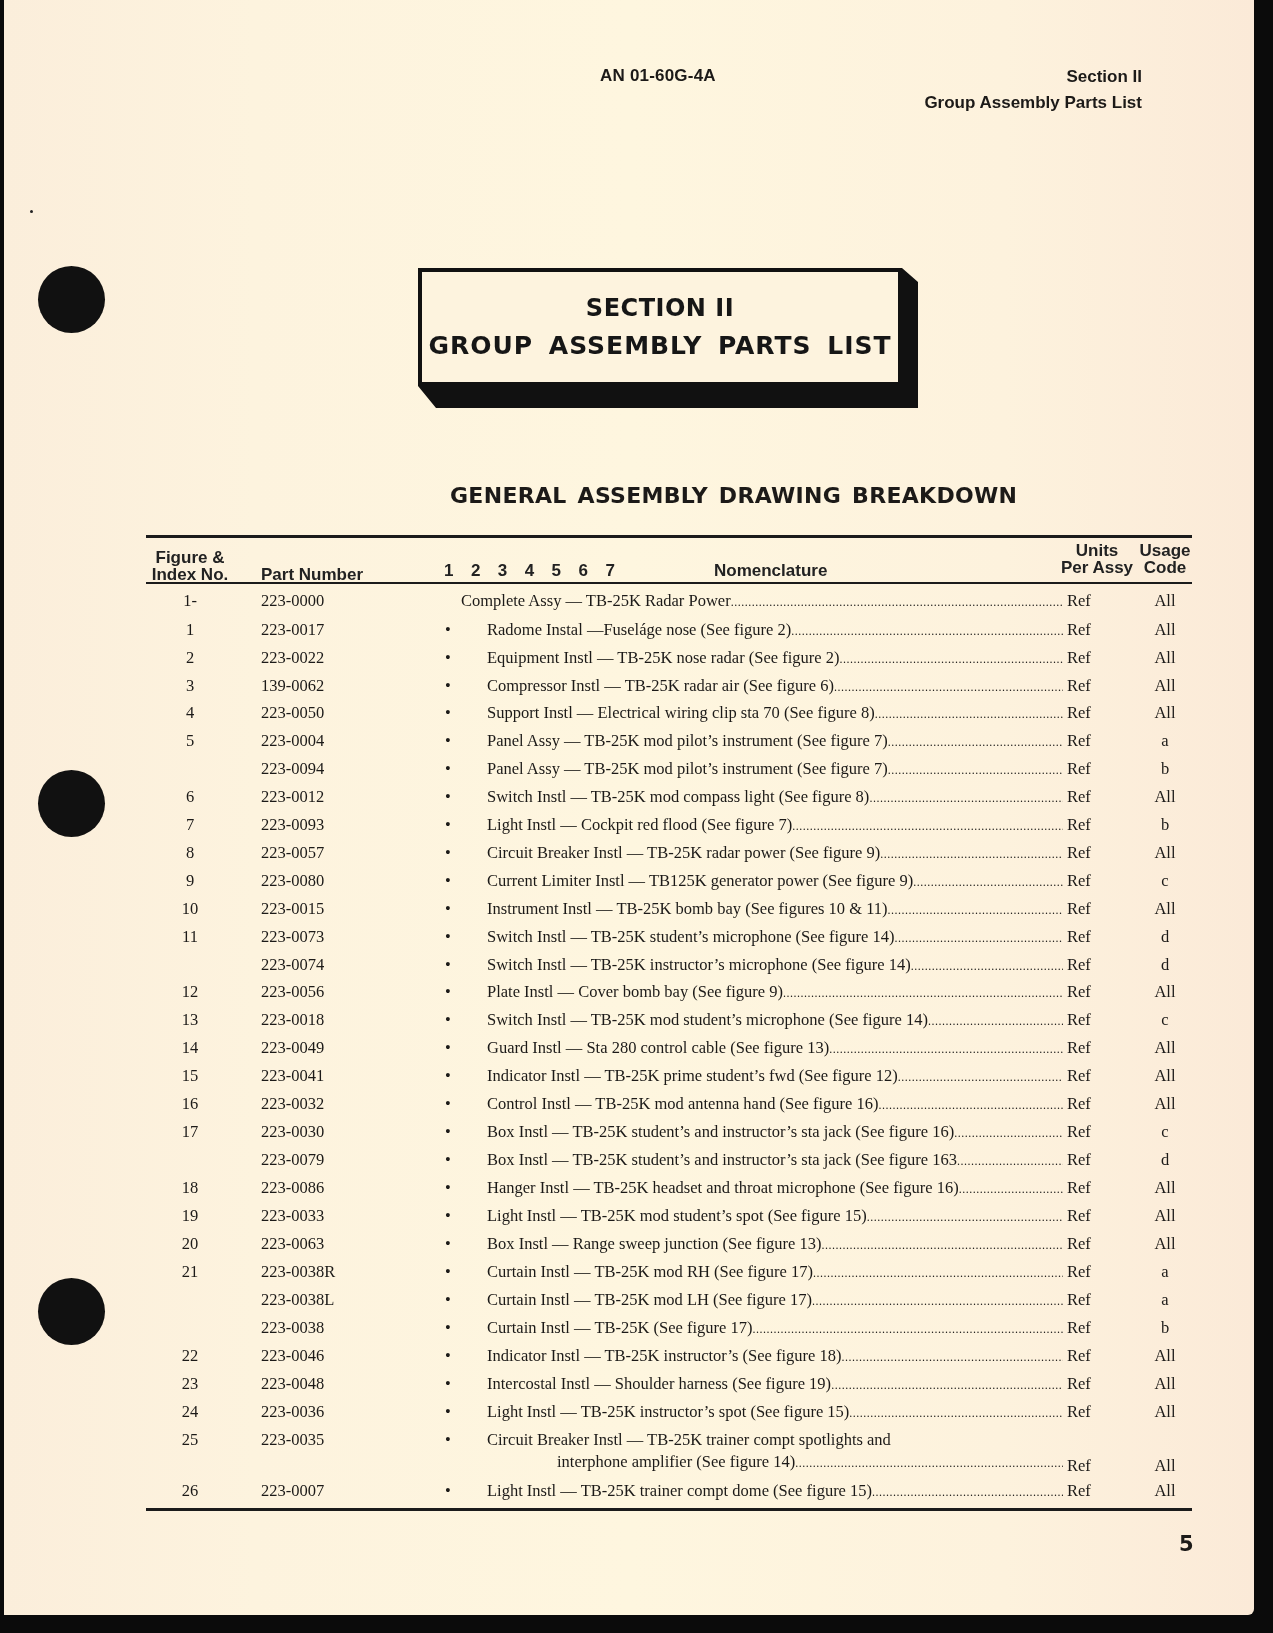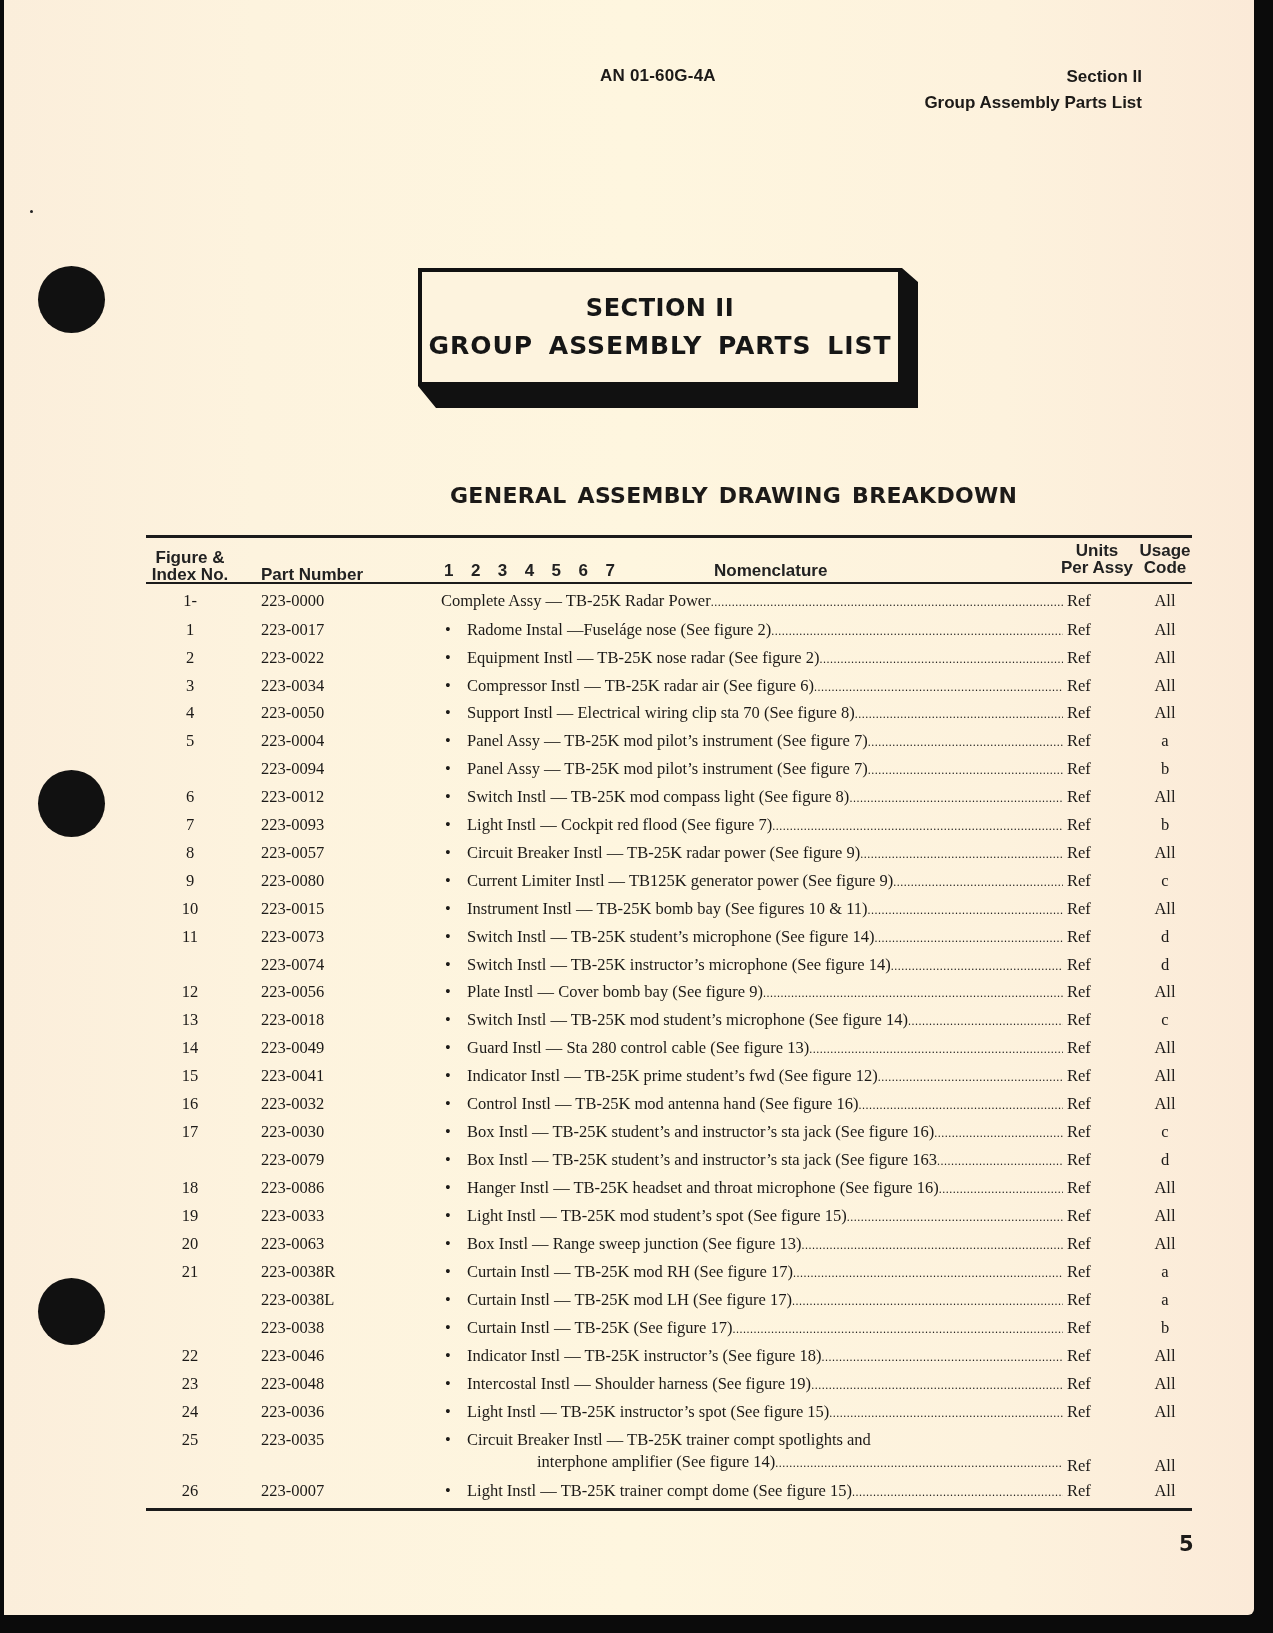--- a/index.html
+++ b/index.html
@@ -46,21 +46,21 @@
       position: absolute; font-family: "Liberation Sans", sans-serif; font-weight: bold;
       font-size: 17px; line-height: 17px; color: #222;
     }
     .row { position: absolute; left: 0; width: 1250px; height: 27px; font-size: 16.5px; }
     .c-idx { position: absolute; left: 146px; width: 80px; text-align: center; }
     .c-pn { position: absolute; left: 257px; }
     .c-nom { position: absolute; left: 437px; width: 622px; display: flex; align-items: baseline; white-space: nowrap; overflow: hidden; }
     .c-nom .bullet { display: inline-block; width: 26px; text-align: left; padding-left: 4px; flex: 0 0 auto; }
     .c-nom .leader { flex: 1 1 auto; overflow: hidden; }
     .c-nom .leader::after { content: "........................................................................................................................................................................................................................"; letter-spacing: 0.5px; font-size: 12px; }
-    .c-nom .txt { flex: 0 0 auto; }
+    .c-nom .txt { flex: 0 0 auto; margin-left: 20px; }
     .c-units { position: absolute; left: 1063px; width: 60px; text-align: left; }
     .c-usage { position: absolute; left: 1131px; width: 60px; text-align: center; }
     .two-line .c-nom { flex-direction: column; align-items: stretch; height: 52px; }
     .pagenum {
       position: absolute; left: 1175px; top: 1532px;
       font-family: "DejaVu Sans", sans-serif; font-weight: bold; font-size: 21px;
     }
   </style>
 </head>
 <body>
@@ -137,21 +137,21 @@
         <div class="c-nom">
           <span class="bullet">•</span>
           <span class="txt">Equipment Instl — TB-25K nose radar (See figure 2)</span>
           <span class="leader"></span>
         </div>
         <span class="c-units">Ref</span>
         <span class="c-usage">All</span>
       </div>
       <div class="row" style="top: 676px;">
         <span class="c-idx">3</span>
-        <span class="c-pn">223-0034</span>
+        <span class="c-pn">139-0062</span>
         <div class="c-nom">
           <span class="bullet">•</span>
           <span class="txt">Compressor Instl — TB-25K radar air (See figure 6)</span>
           <span class="leader"></span>
         </div>
         <span class="c-units">Ref</span>
         <span class="c-usage">All</span>
       </div>
       <div class="row" style="top: 703px;">
         <span class="c-idx">4</span>

